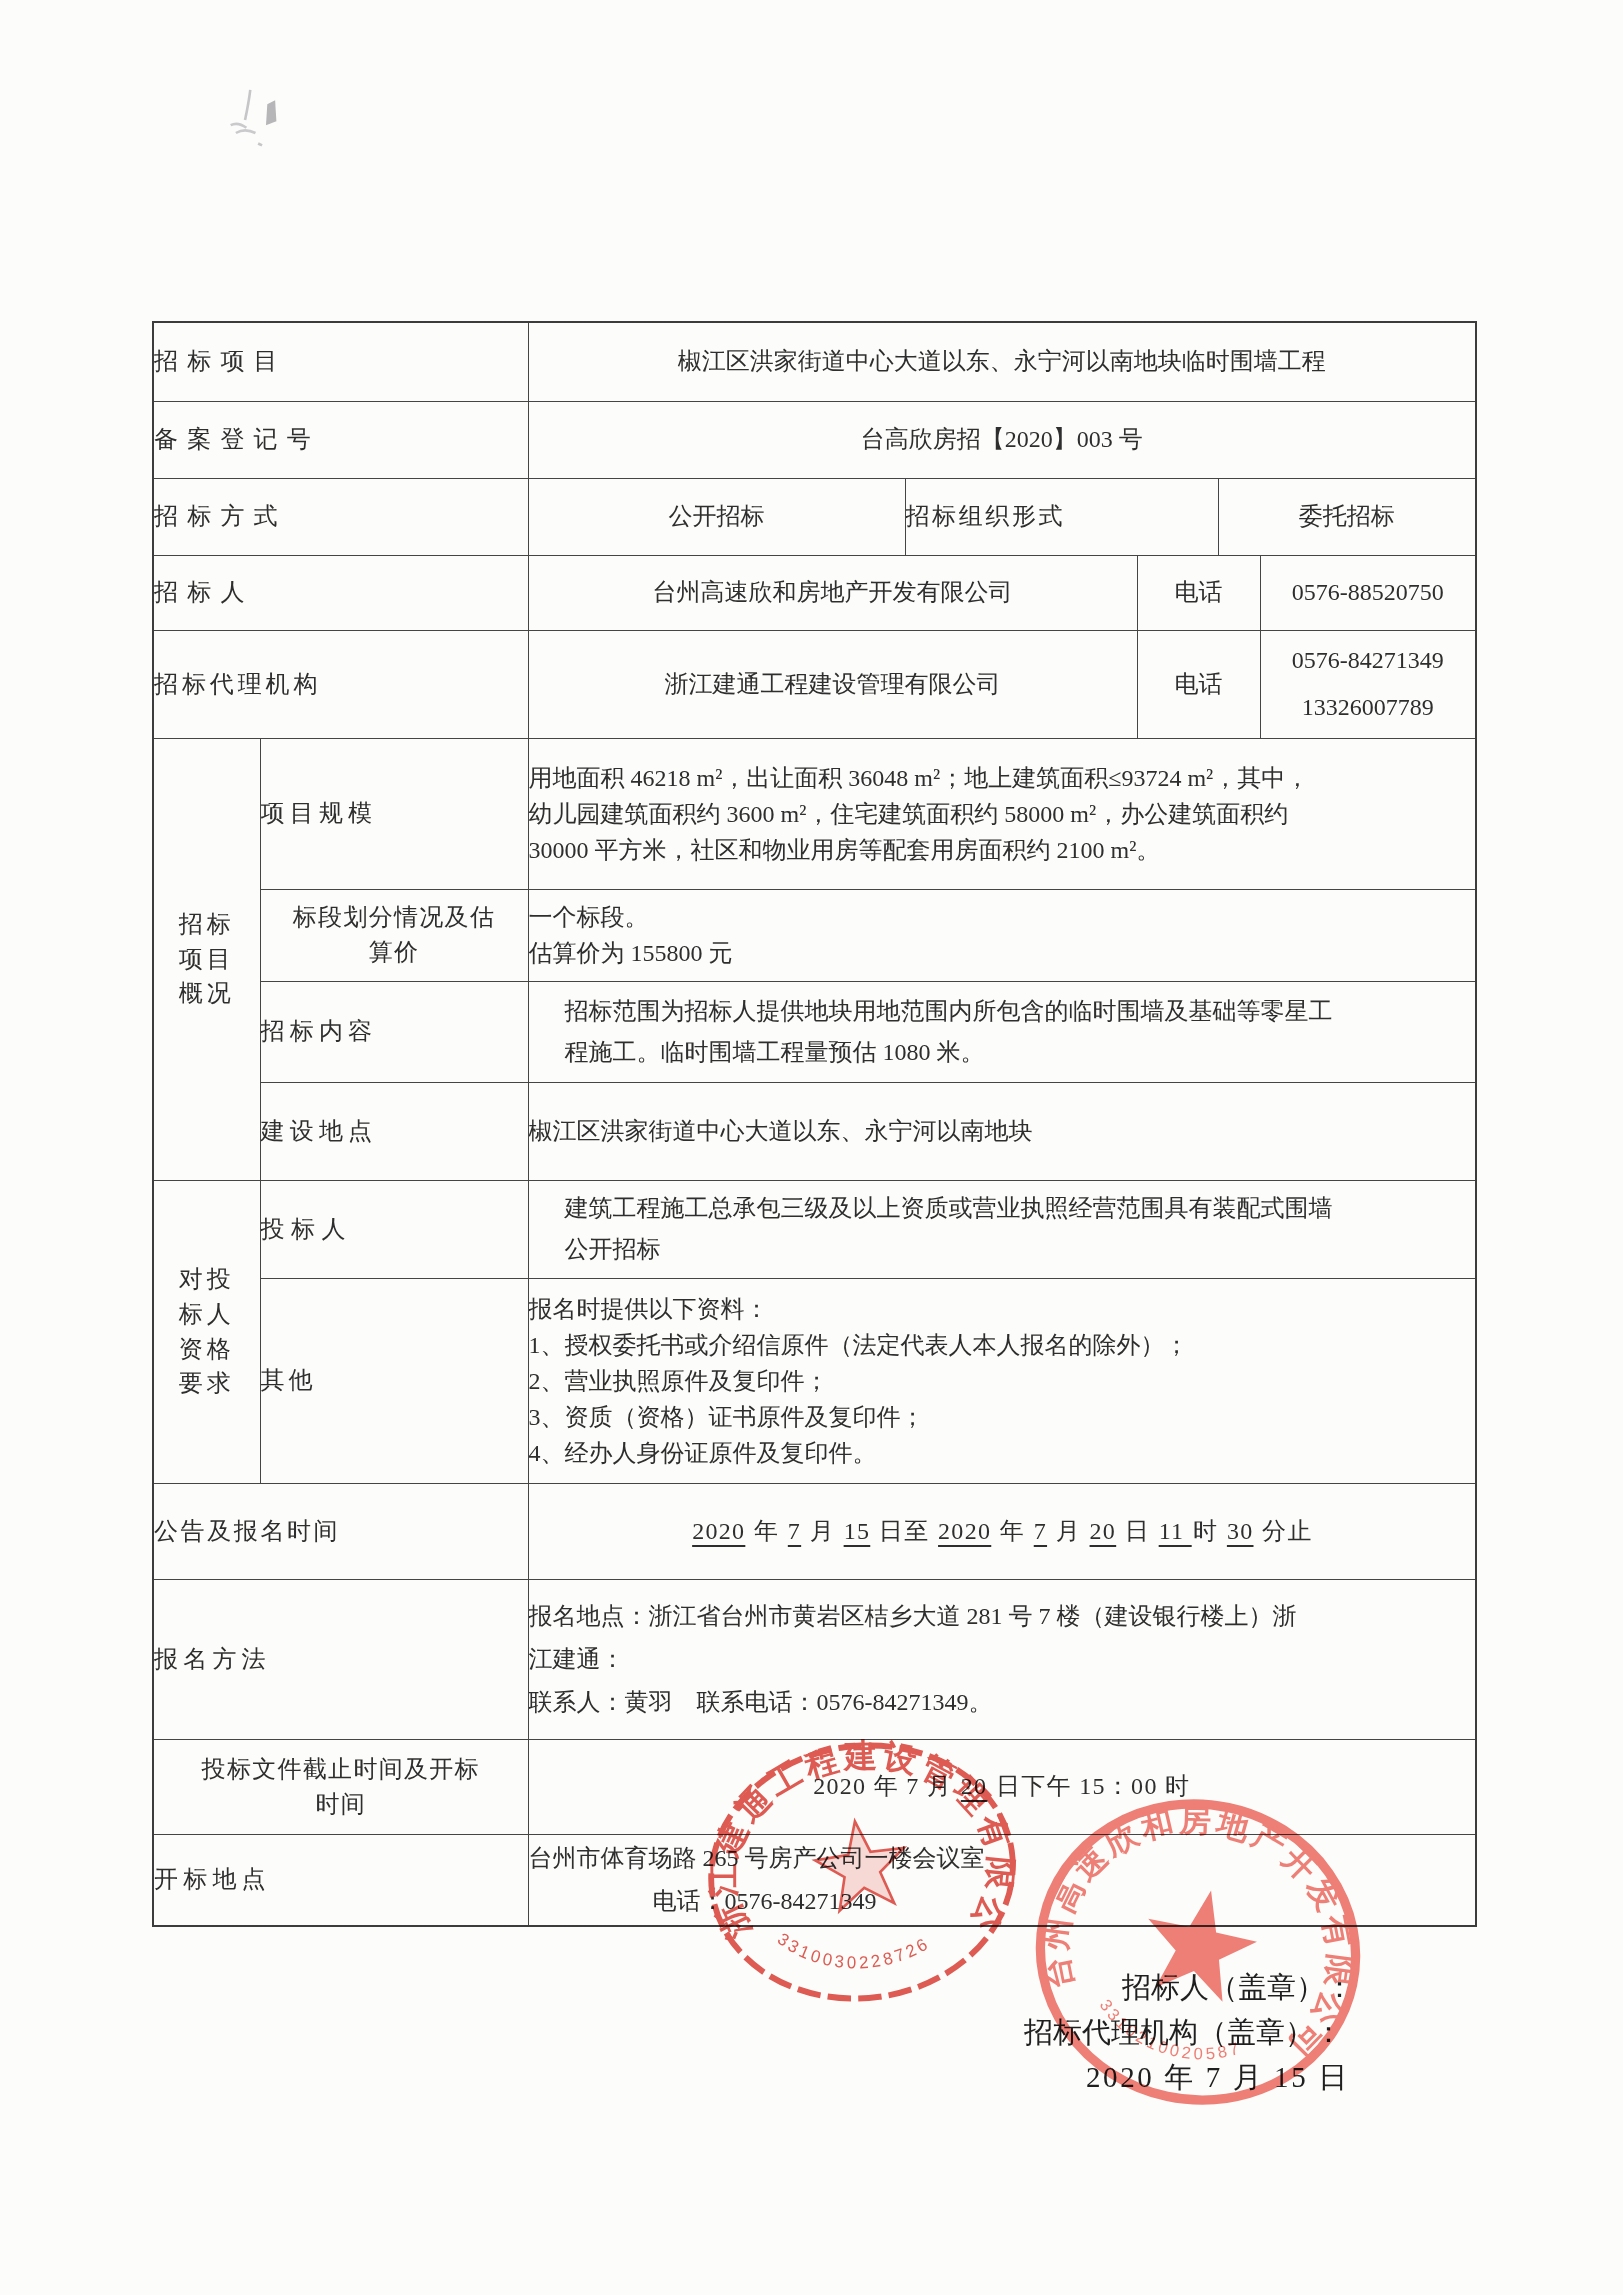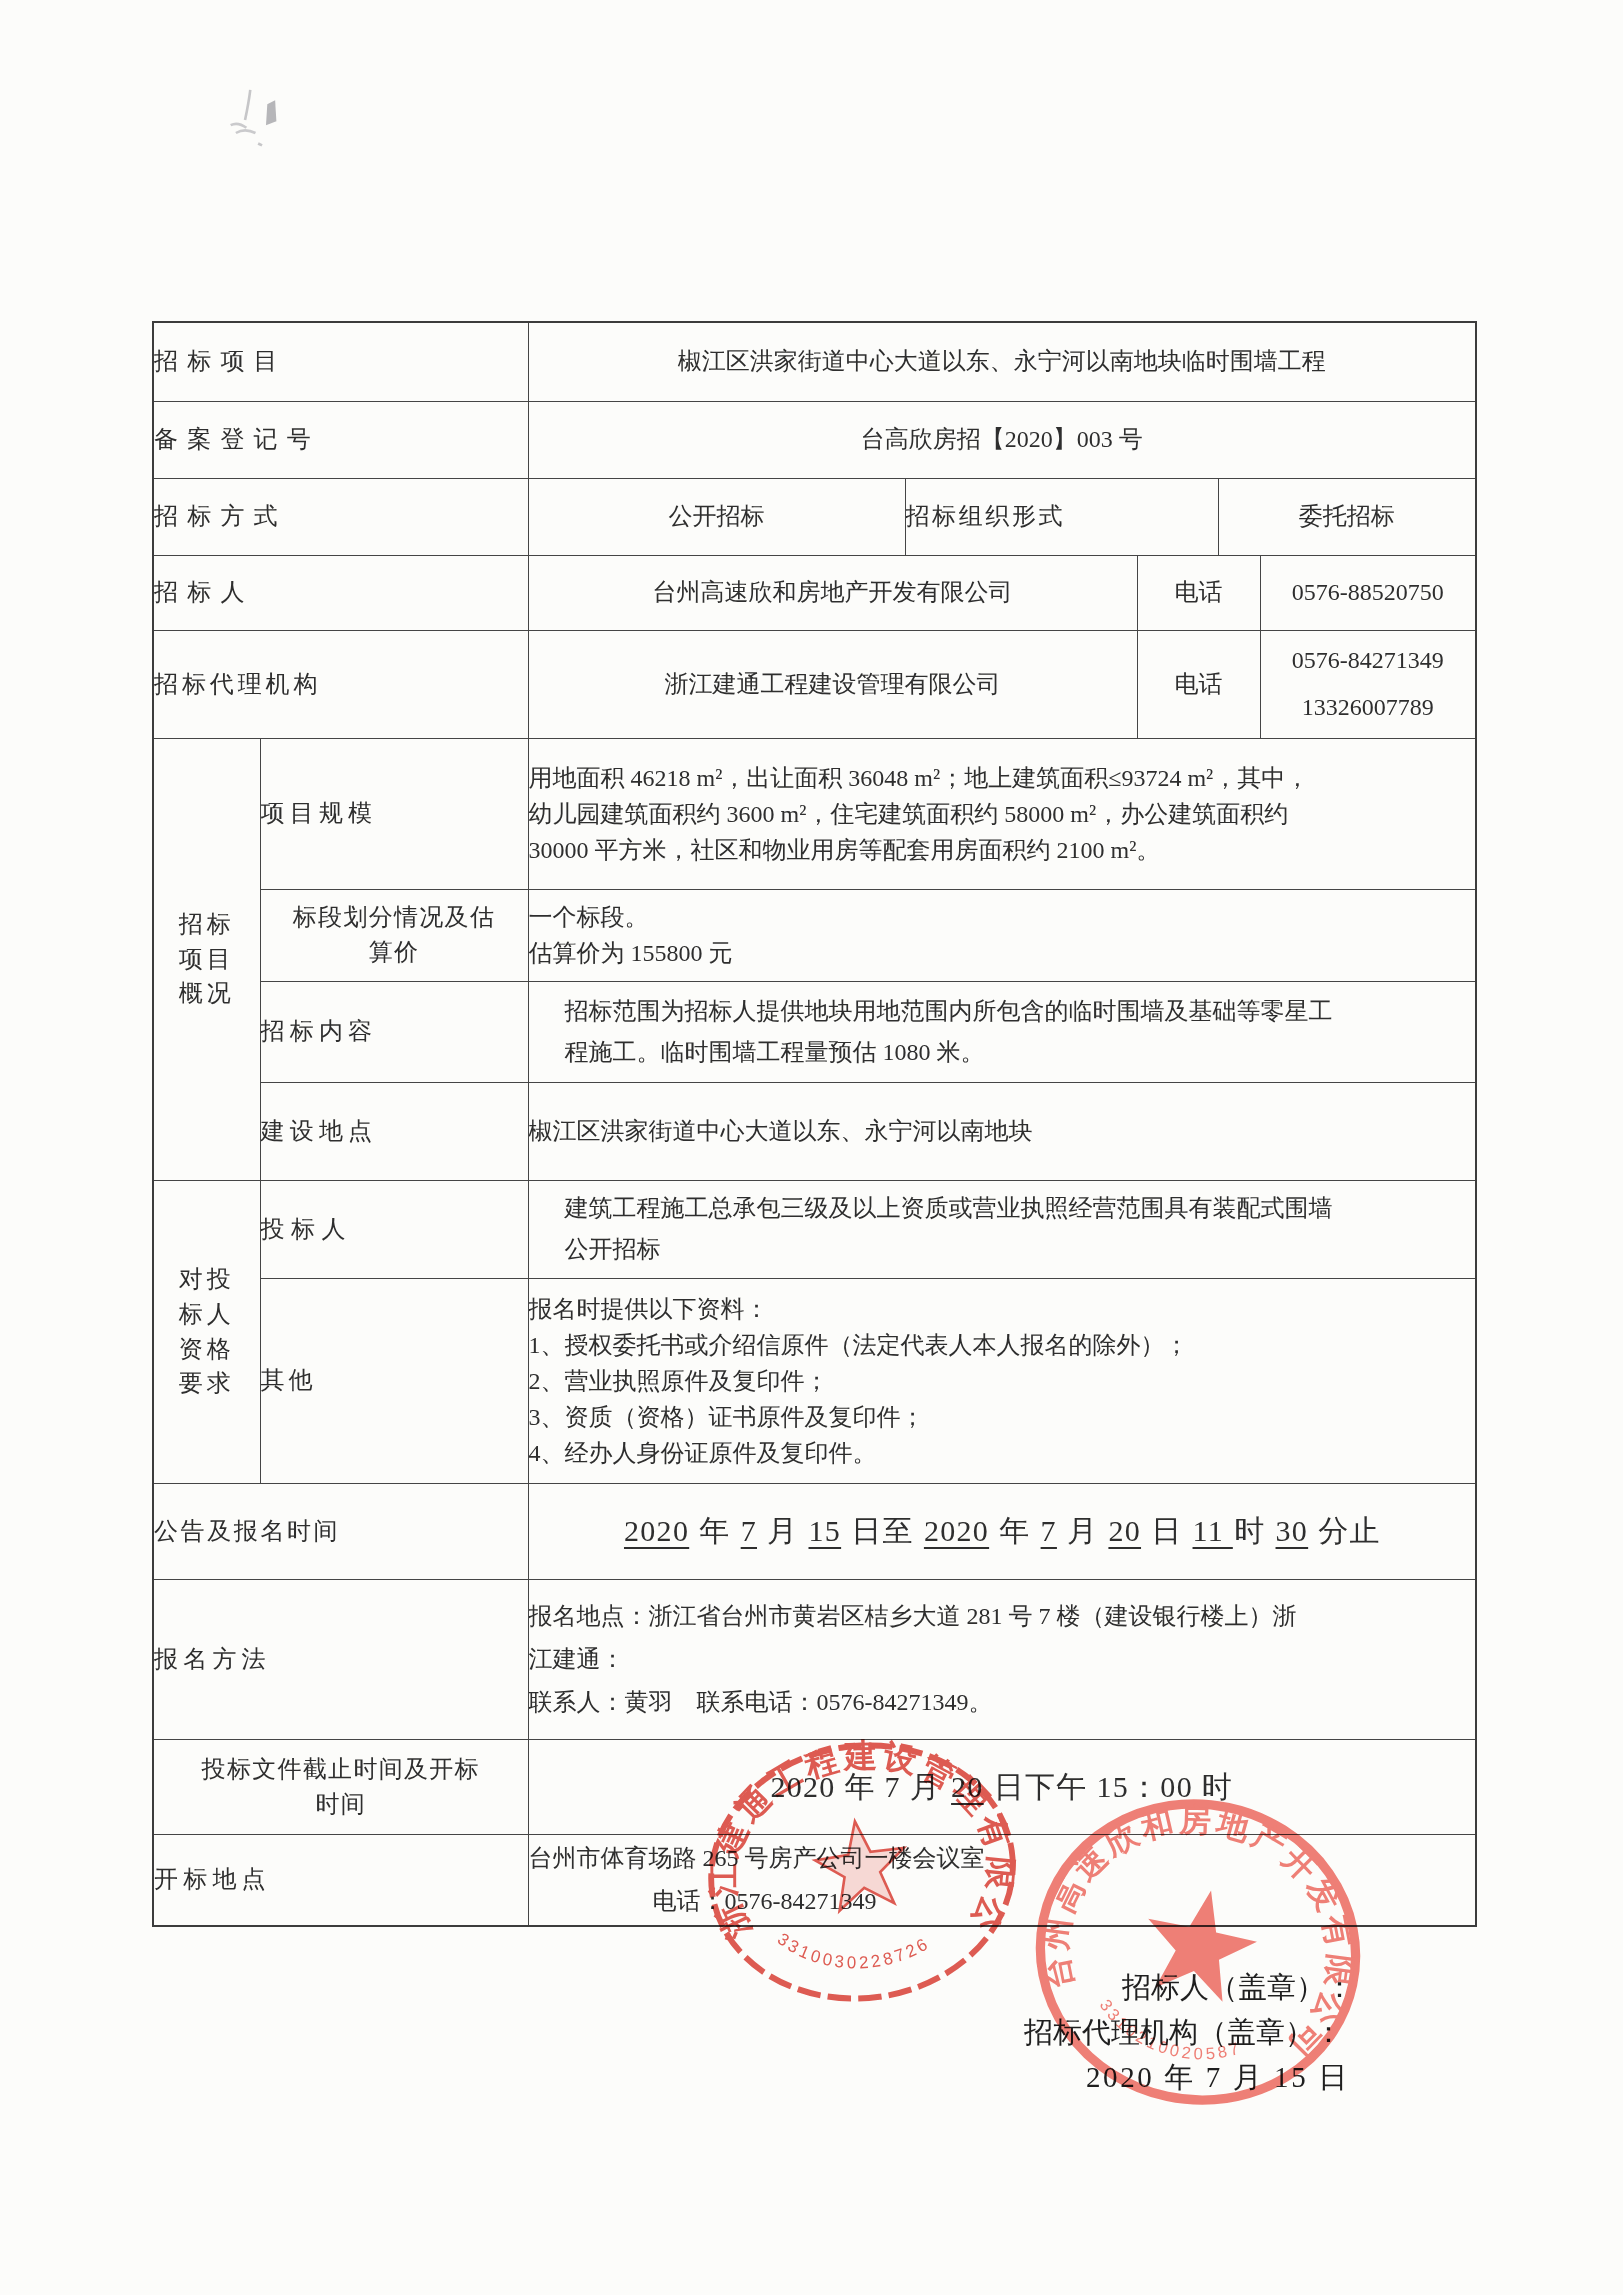--- a/index.html
+++ b/index.html
@@ -18,21 +18,21 @@
   td.lbl2{text-align:center;letter-spacing:1.3px;line-height:1.5;}
   td.vlbl{text-align:center;letter-spacing:3.9px;line-height:1.7;}
   td.ctr{text-align:center;}
   td.val{padding:6.5px 17px;}
   .vline{white-space:nowrap;}
   .r1{height:79px}.r2{height:77px}.r3{height:77px}.r4{height:75px}.r5{height:108px}
   .r6{height:151px}.r7{height:92px}.r8{height:101px}.r9{height:98px}.r10{height:98px}
   .r11{height:205px}.r12{height:96px}.r13{height:160px}.r14{height:95px}.r15{height:92px}
   .phones div{text-align:center;line-height:47px;}
   .u{text-decoration:underline;text-underline-offset:5.9px;text-decoration-thickness:2px;padding:0 1.3px;}
-  .seg-line{text-align:center;letter-spacing:1.3px;font-size:30px;}
+  .seg-line{text-align:center;letter-spacing:1.3px;font-size:24px;}
   .lines-55 div{line-height:36px;}
   .lines-62 div{line-height:41px;padding-left:36px;}
   .lines-65 div{line-height:43px;}
   .indent2{padding-left:124px;}
   
   .sig{position:absolute;left:1024px;top:1965px;font-size:29px;color:#1f1f1f;line-height:45px;white-space:nowrap;}
   .sig .s1{margin-left:98px;}
   .sig .s3{margin-left:62px;letter-spacing:2.6px;}
   
   .stamp{position:absolute;mix-blend-mode:multiply;pointer-events:none;}

